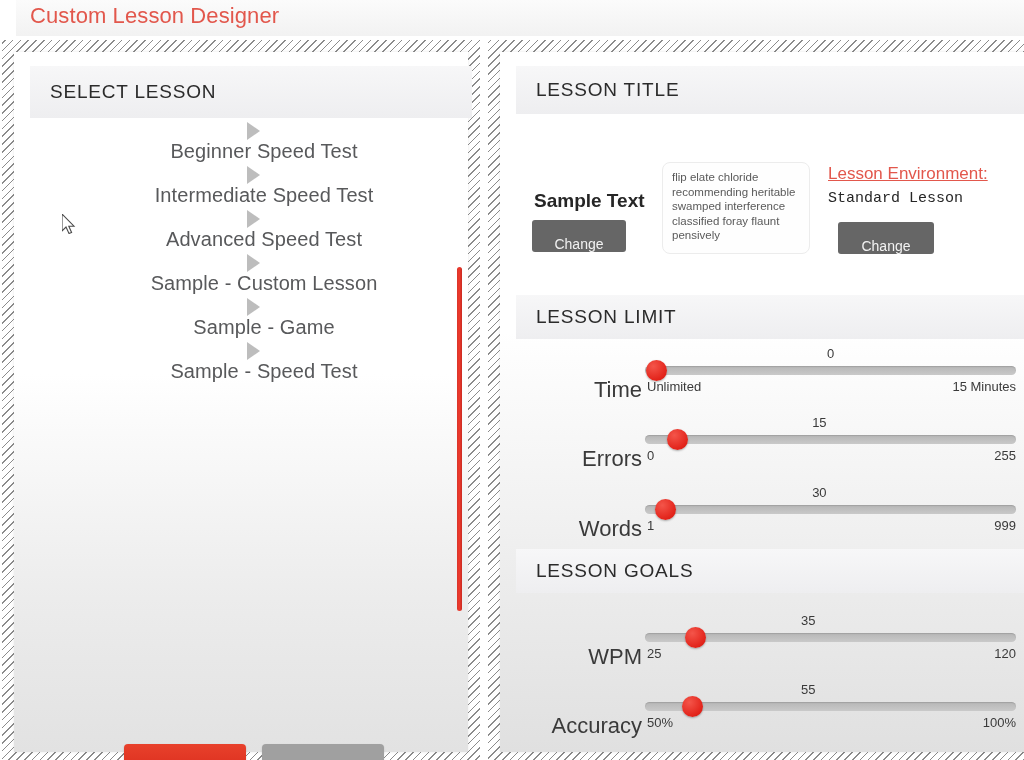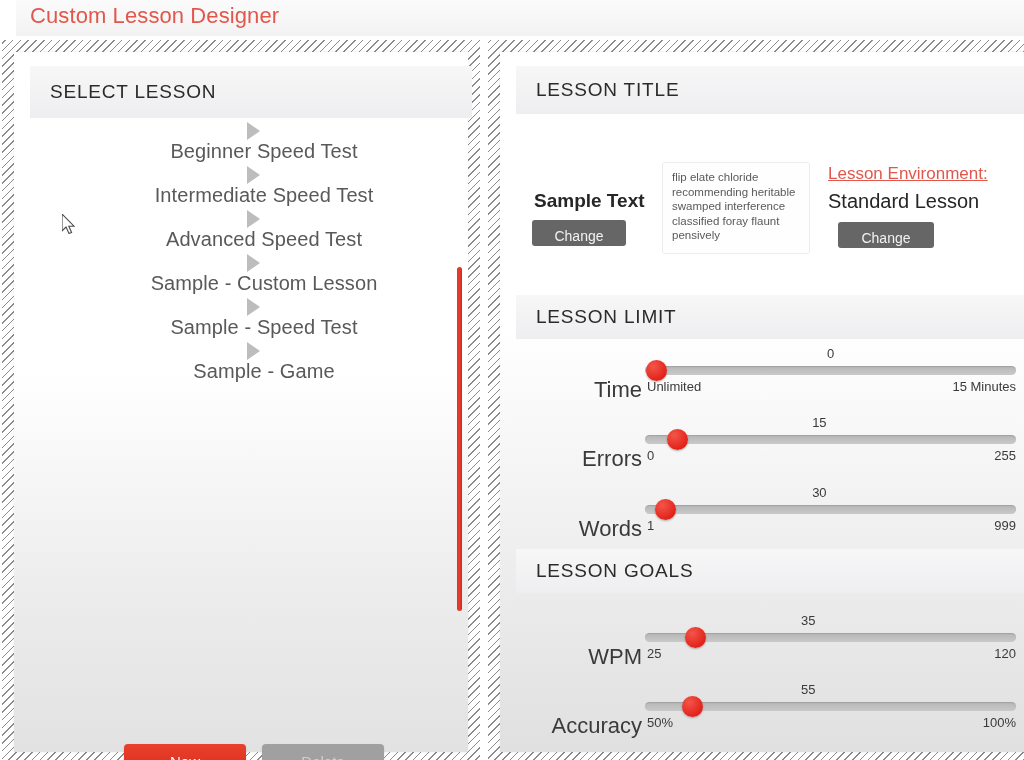--- a/index.html
+++ b/index.html
@@ -127,21 +127,21 @@
     width: 480px;
     display: flex;
     gap: 16px;
     justify-content: center;
   }
   .btn {
     border: none;
     border-radius: 4px;
     font-family: "Liberation Sans", sans-serif;
     cursor: pointer;
-    padding: 8px;
+    padding: 16px;
   }
   #new-button {
     width: 122px; height: 35px;
     background: linear-gradient(#e8412c, #d8291a);
     color: #ffffff;
     font-size: 15px;
     box-shadow: 0 1px 2px rgba(0,0,0,0.22);
   }
   #delete-button {
     width: 122px; height: 35px;
@@ -190,42 +190,43 @@
     color: #f2f2f2;
     font-size: 14px;
     border-radius: 3px;
   }
   #sample-text-preview {
     position: absolute;
     left: 146px; top: 0px;
     width: 148px; height: 92px;
     background: #fefefe;
     border: 1px solid #ececec;
-    border-radius: 3px;
+    border-radius: 8px;
     box-sizing: border-box;
     padding: 7px 9px;
     font-size: 11.5px;
     line-height: 14.5px;
     color: #5a5a5a;
     overflow: hidden;
   }
   #lesson-env-label {
     position: absolute;
     left: 312px; top: 2px;
     font-size: 17px;
     color: #e2574c;
     white-space: nowrap;
     text-decoration: underline;
   }
   #lesson-env-value {
     position: absolute;
     left: 312px; top: 28px;
-    font-size: 20px;
+    font-size: 15px;
     color: #262626;
     white-space: nowrap;
+    font-family: Liberation Mono, monospace;
   }
   #lesson-env-change {
     position: absolute;
     left: 322px; top: 60px;
     width: 96px; height: 26px;
     background: #666666;
     color: #f2f2f2;
     font-size: 14px;
     border-radius: 3px;
   }
@@ -322,25 +323,25 @@
       <div class="lesson-row">
         <span class="tri-icon"></span>
         <span class="lesson-label">Advanced Speed Test</span>
       </div>
       <div class="lesson-row">
         <span class="tri-icon"></span>
         <span class="lesson-label">Sample - Custom Lesson</span>
       </div>
       <div class="lesson-row">
         <span class="tri-icon"></span>
+        <span class="lesson-label">Sample - Game</span>
+      </div>
+      <div class="lesson-row">
+        <span class="tri-icon"></span>
         <span class="lesson-label">Sample - Speed Test</span>
-      </div>
-      <div class="lesson-row">
-        <span class="tri-icon"></span>
-        <span class="lesson-label">Sample - Game</span>
       </div>
     </div>
 
     <div id="list-scrollbar"></div>
 
     <div id="left-buttons">
       <button class="btn" id="new-button">New</button>
       <button class="btn" id="delete-button">Delete</button>
     </div>
 

